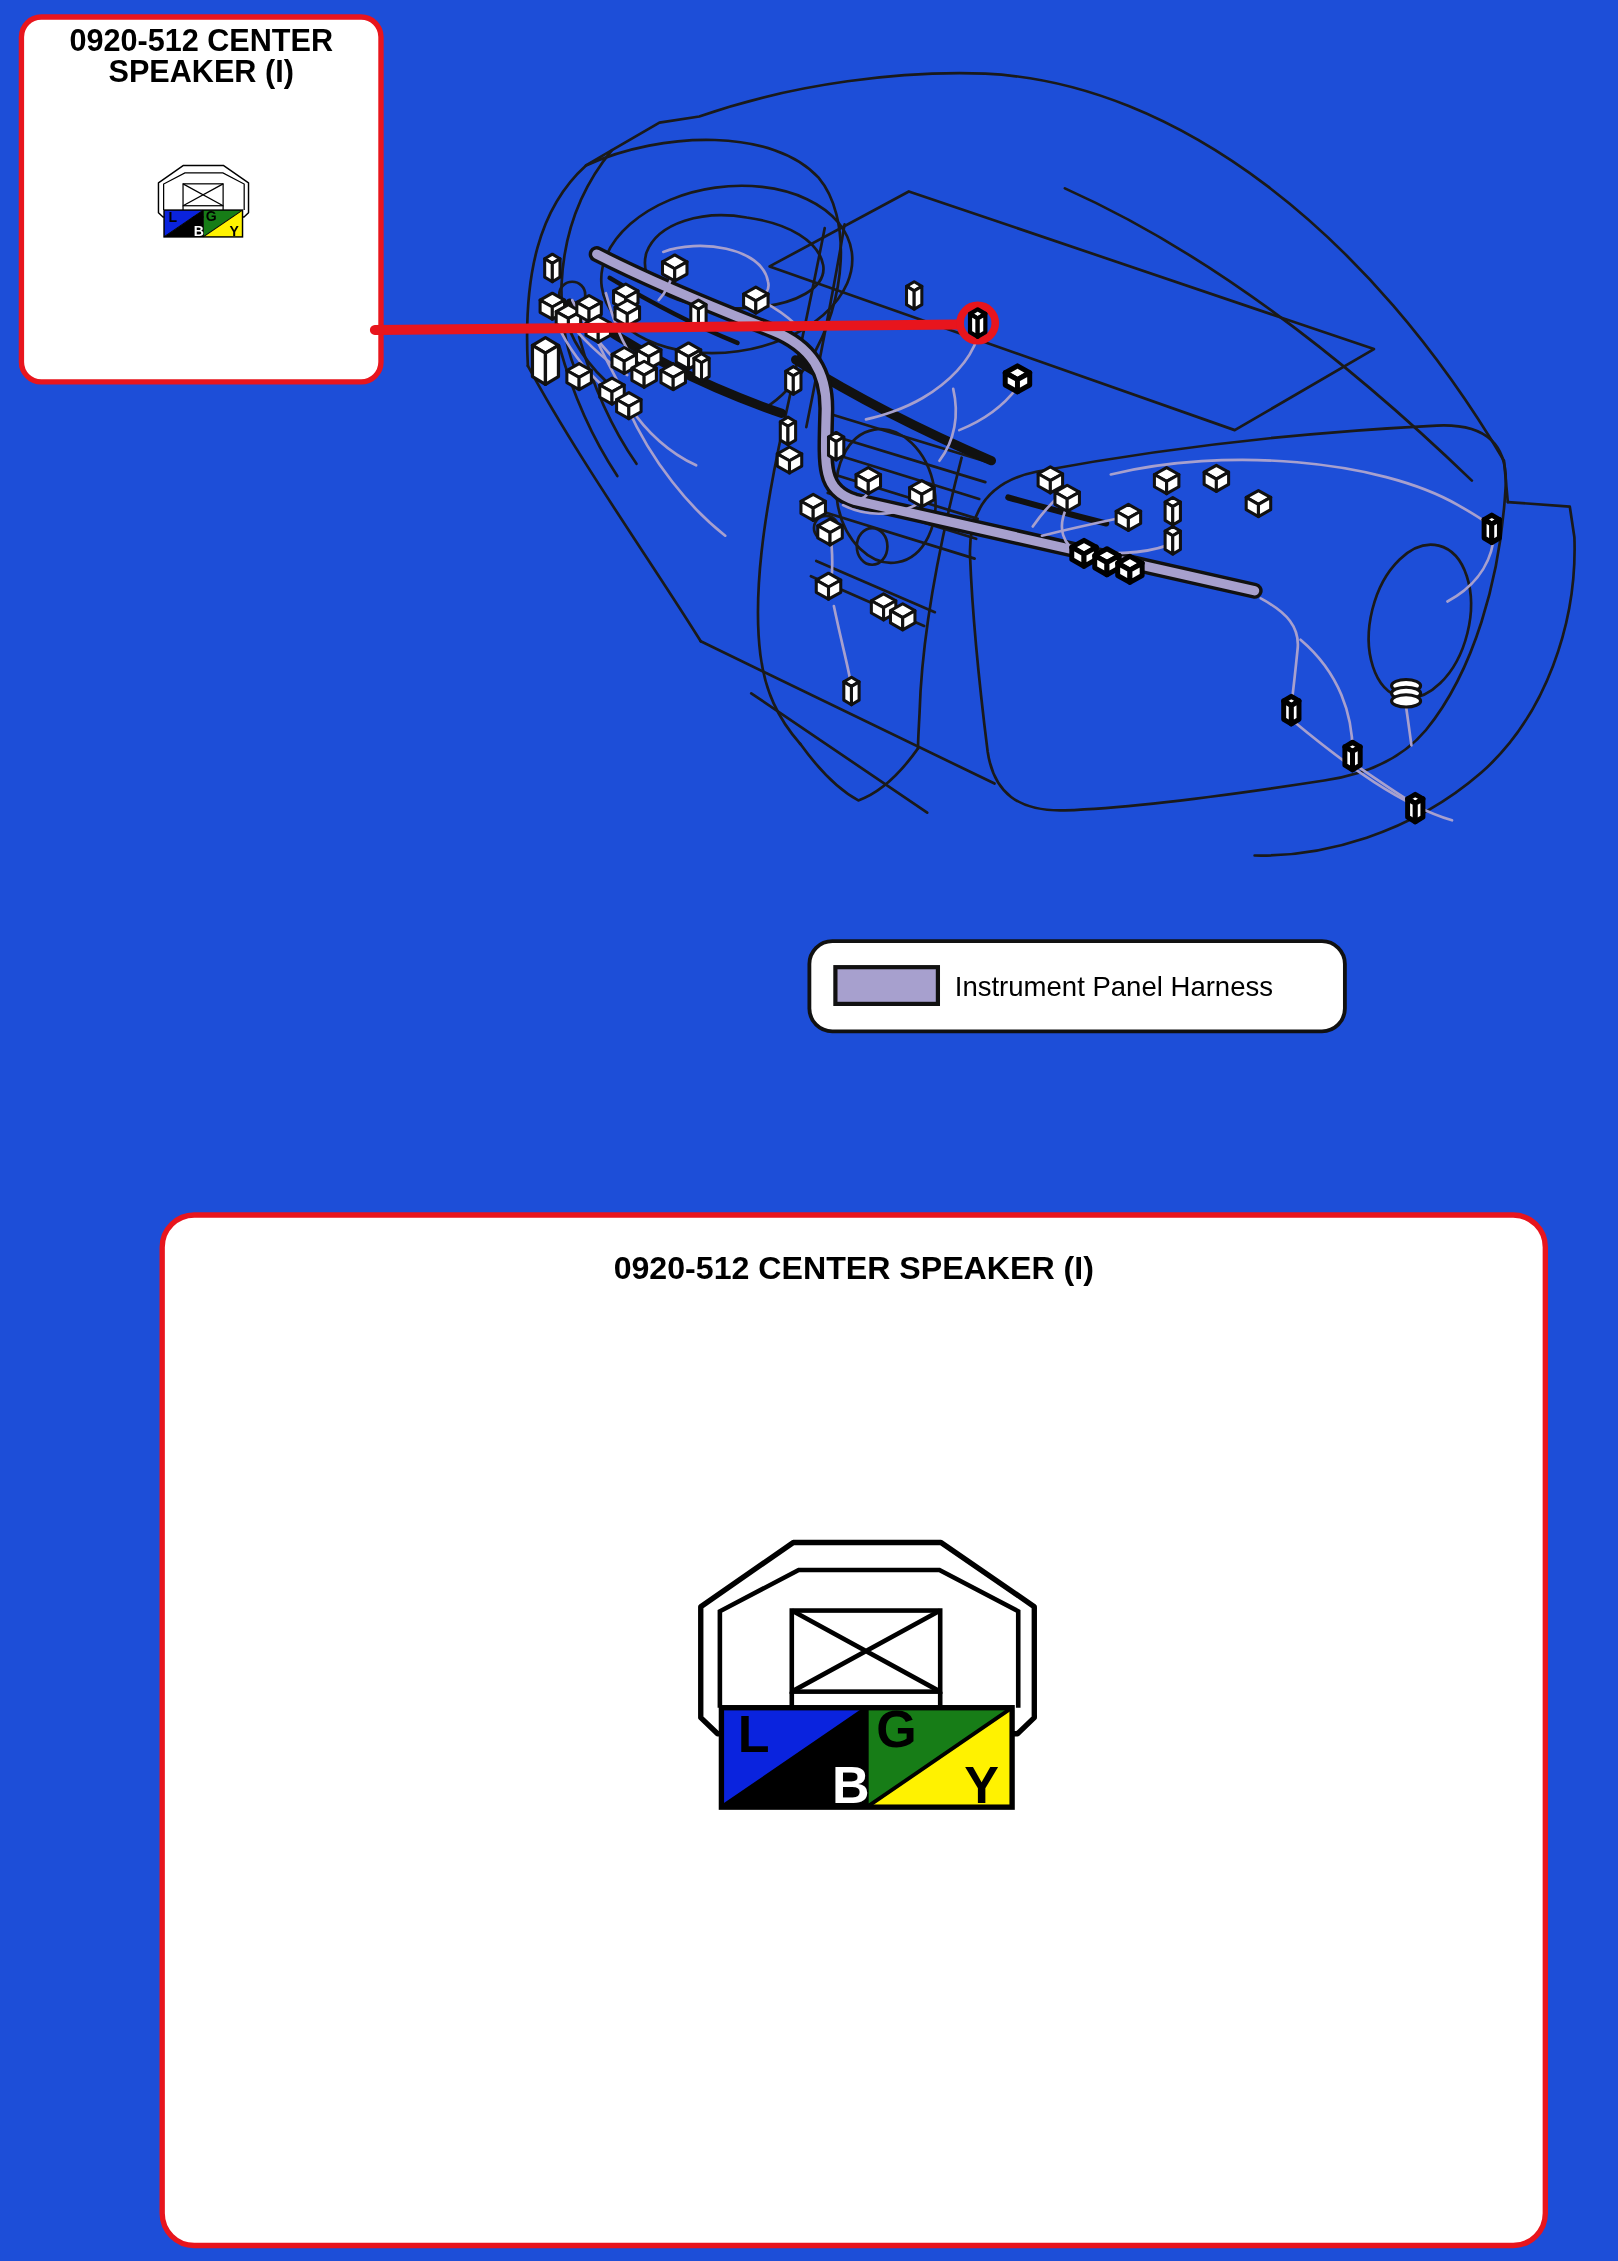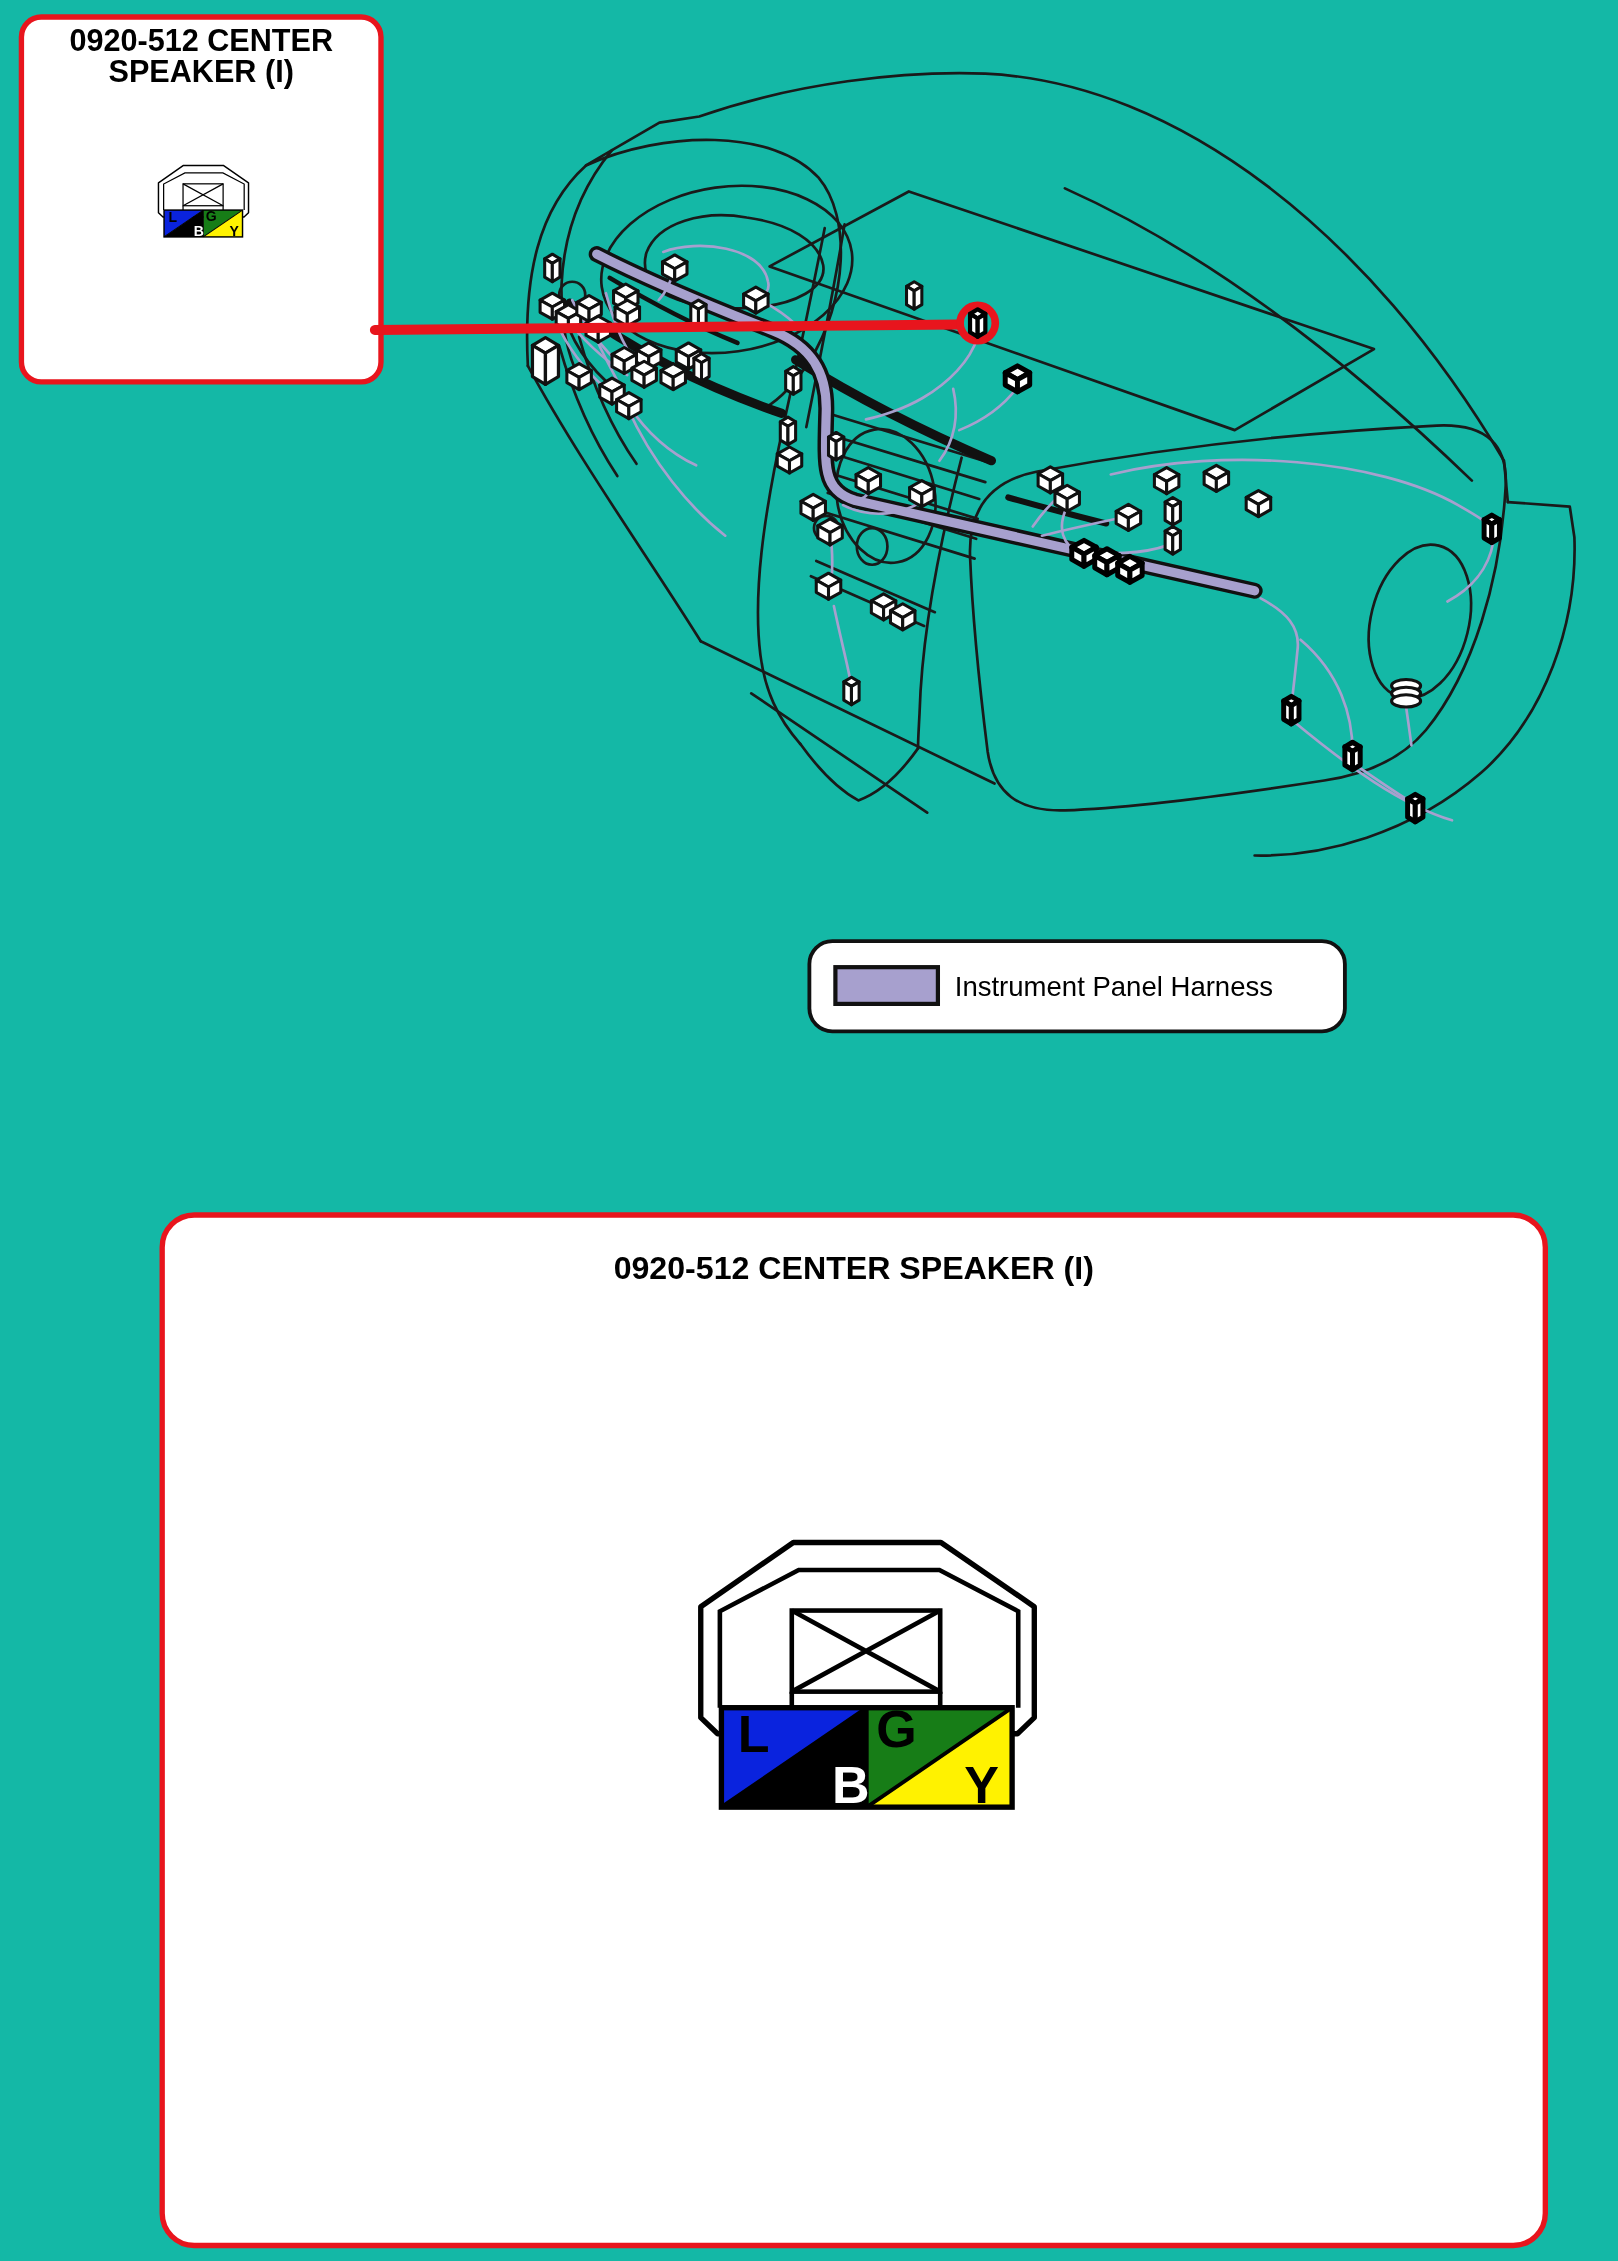--- a/index.html
+++ b/index.html
@@ -1,16 +1,16 @@
 <!DOCTYPE html>
 <html style="font-size:12.2px"><head>
 <meta charset="utf-8">
 <style>
   html,body { margin:0; padding:0; background:#ffffff; }
-  .page { width:1618px; height:2261px; position:relative; background:#14b8a6; }
+  .page { width:1618px; height:2261px; position:relative; background:#1d4ed8; }
   svg { display:block; }
   text { font-family:"Liberation Sans","DejaVu Sans",sans-serif; }
   .box-title { font-weight:bold; font-size:40px; fill:#000; }
   .detail-title { font-weight:bold; font-size:42px; fill:#000; }
   .legend-label { font-weight:500; font-size:36px; fill:#000; }
   .wire-letter { font-weight:bold; font-size:68px; }
   .lineart { stroke:#1a1a1a; fill:none; stroke-width:3.5; stroke-linecap:round; stroke-linejoin:round; }
   .crescent { fill:none; stroke:#111; stroke-linecap:round; }
 </style>
 </head>

